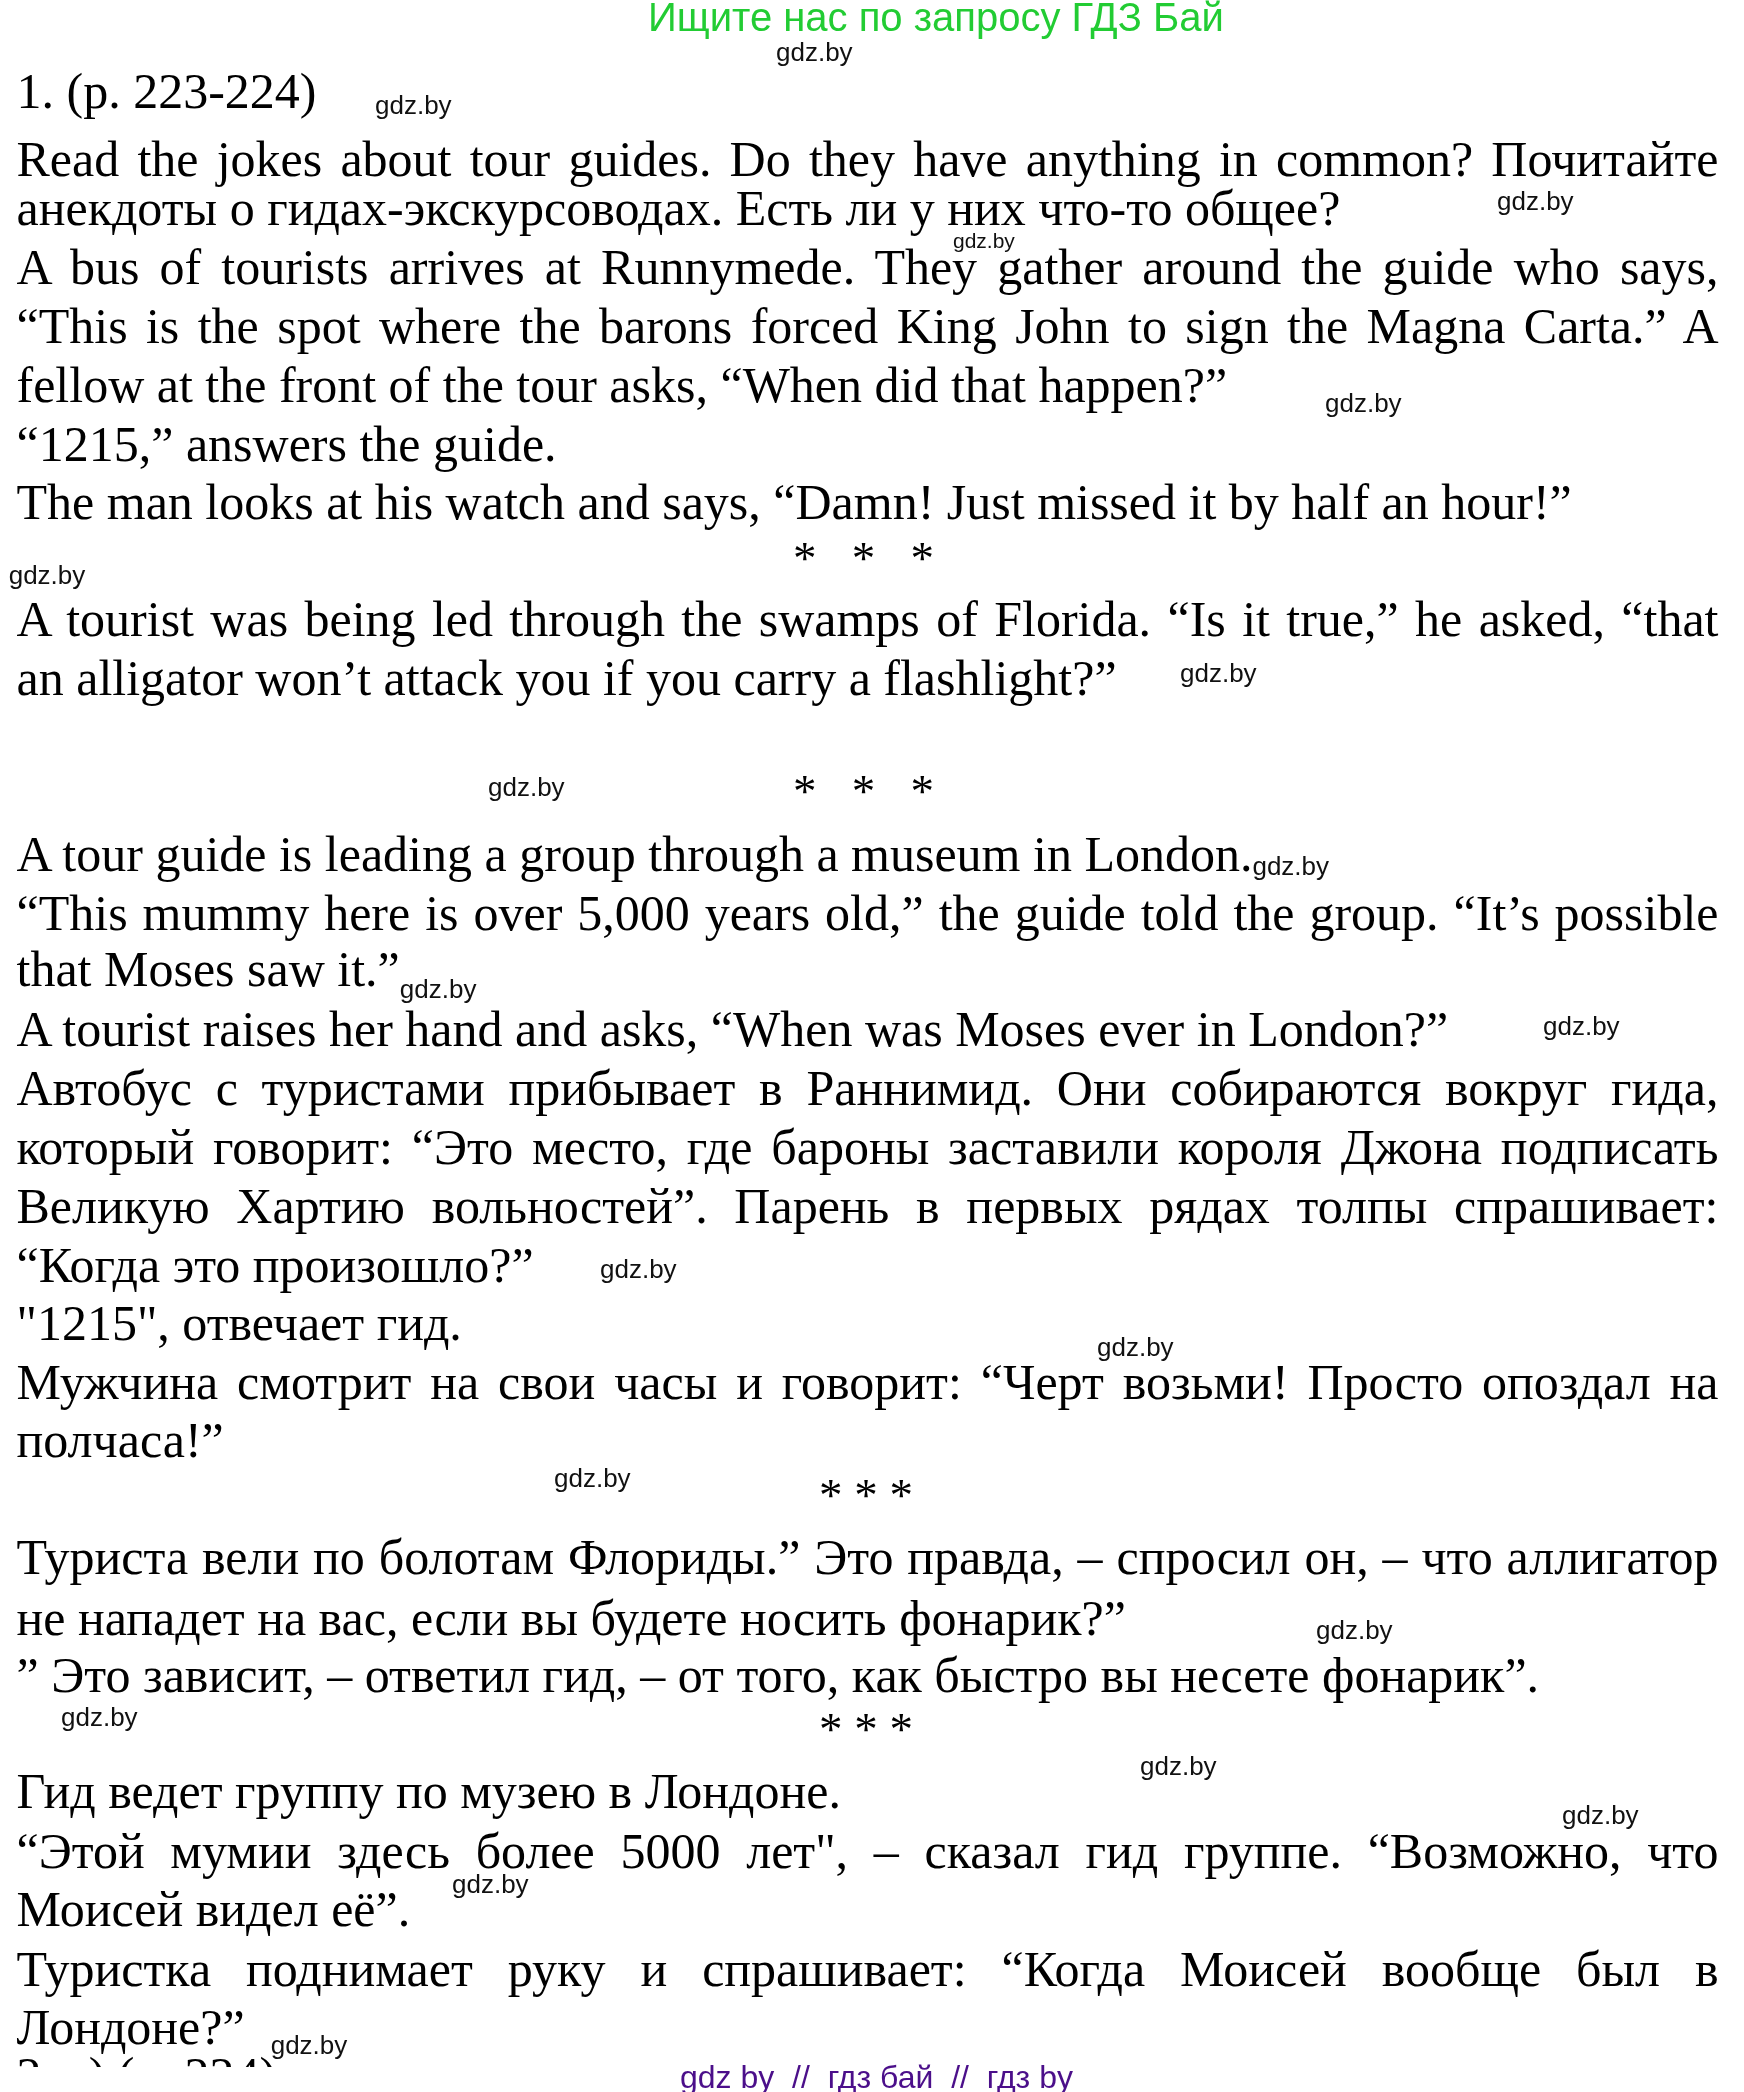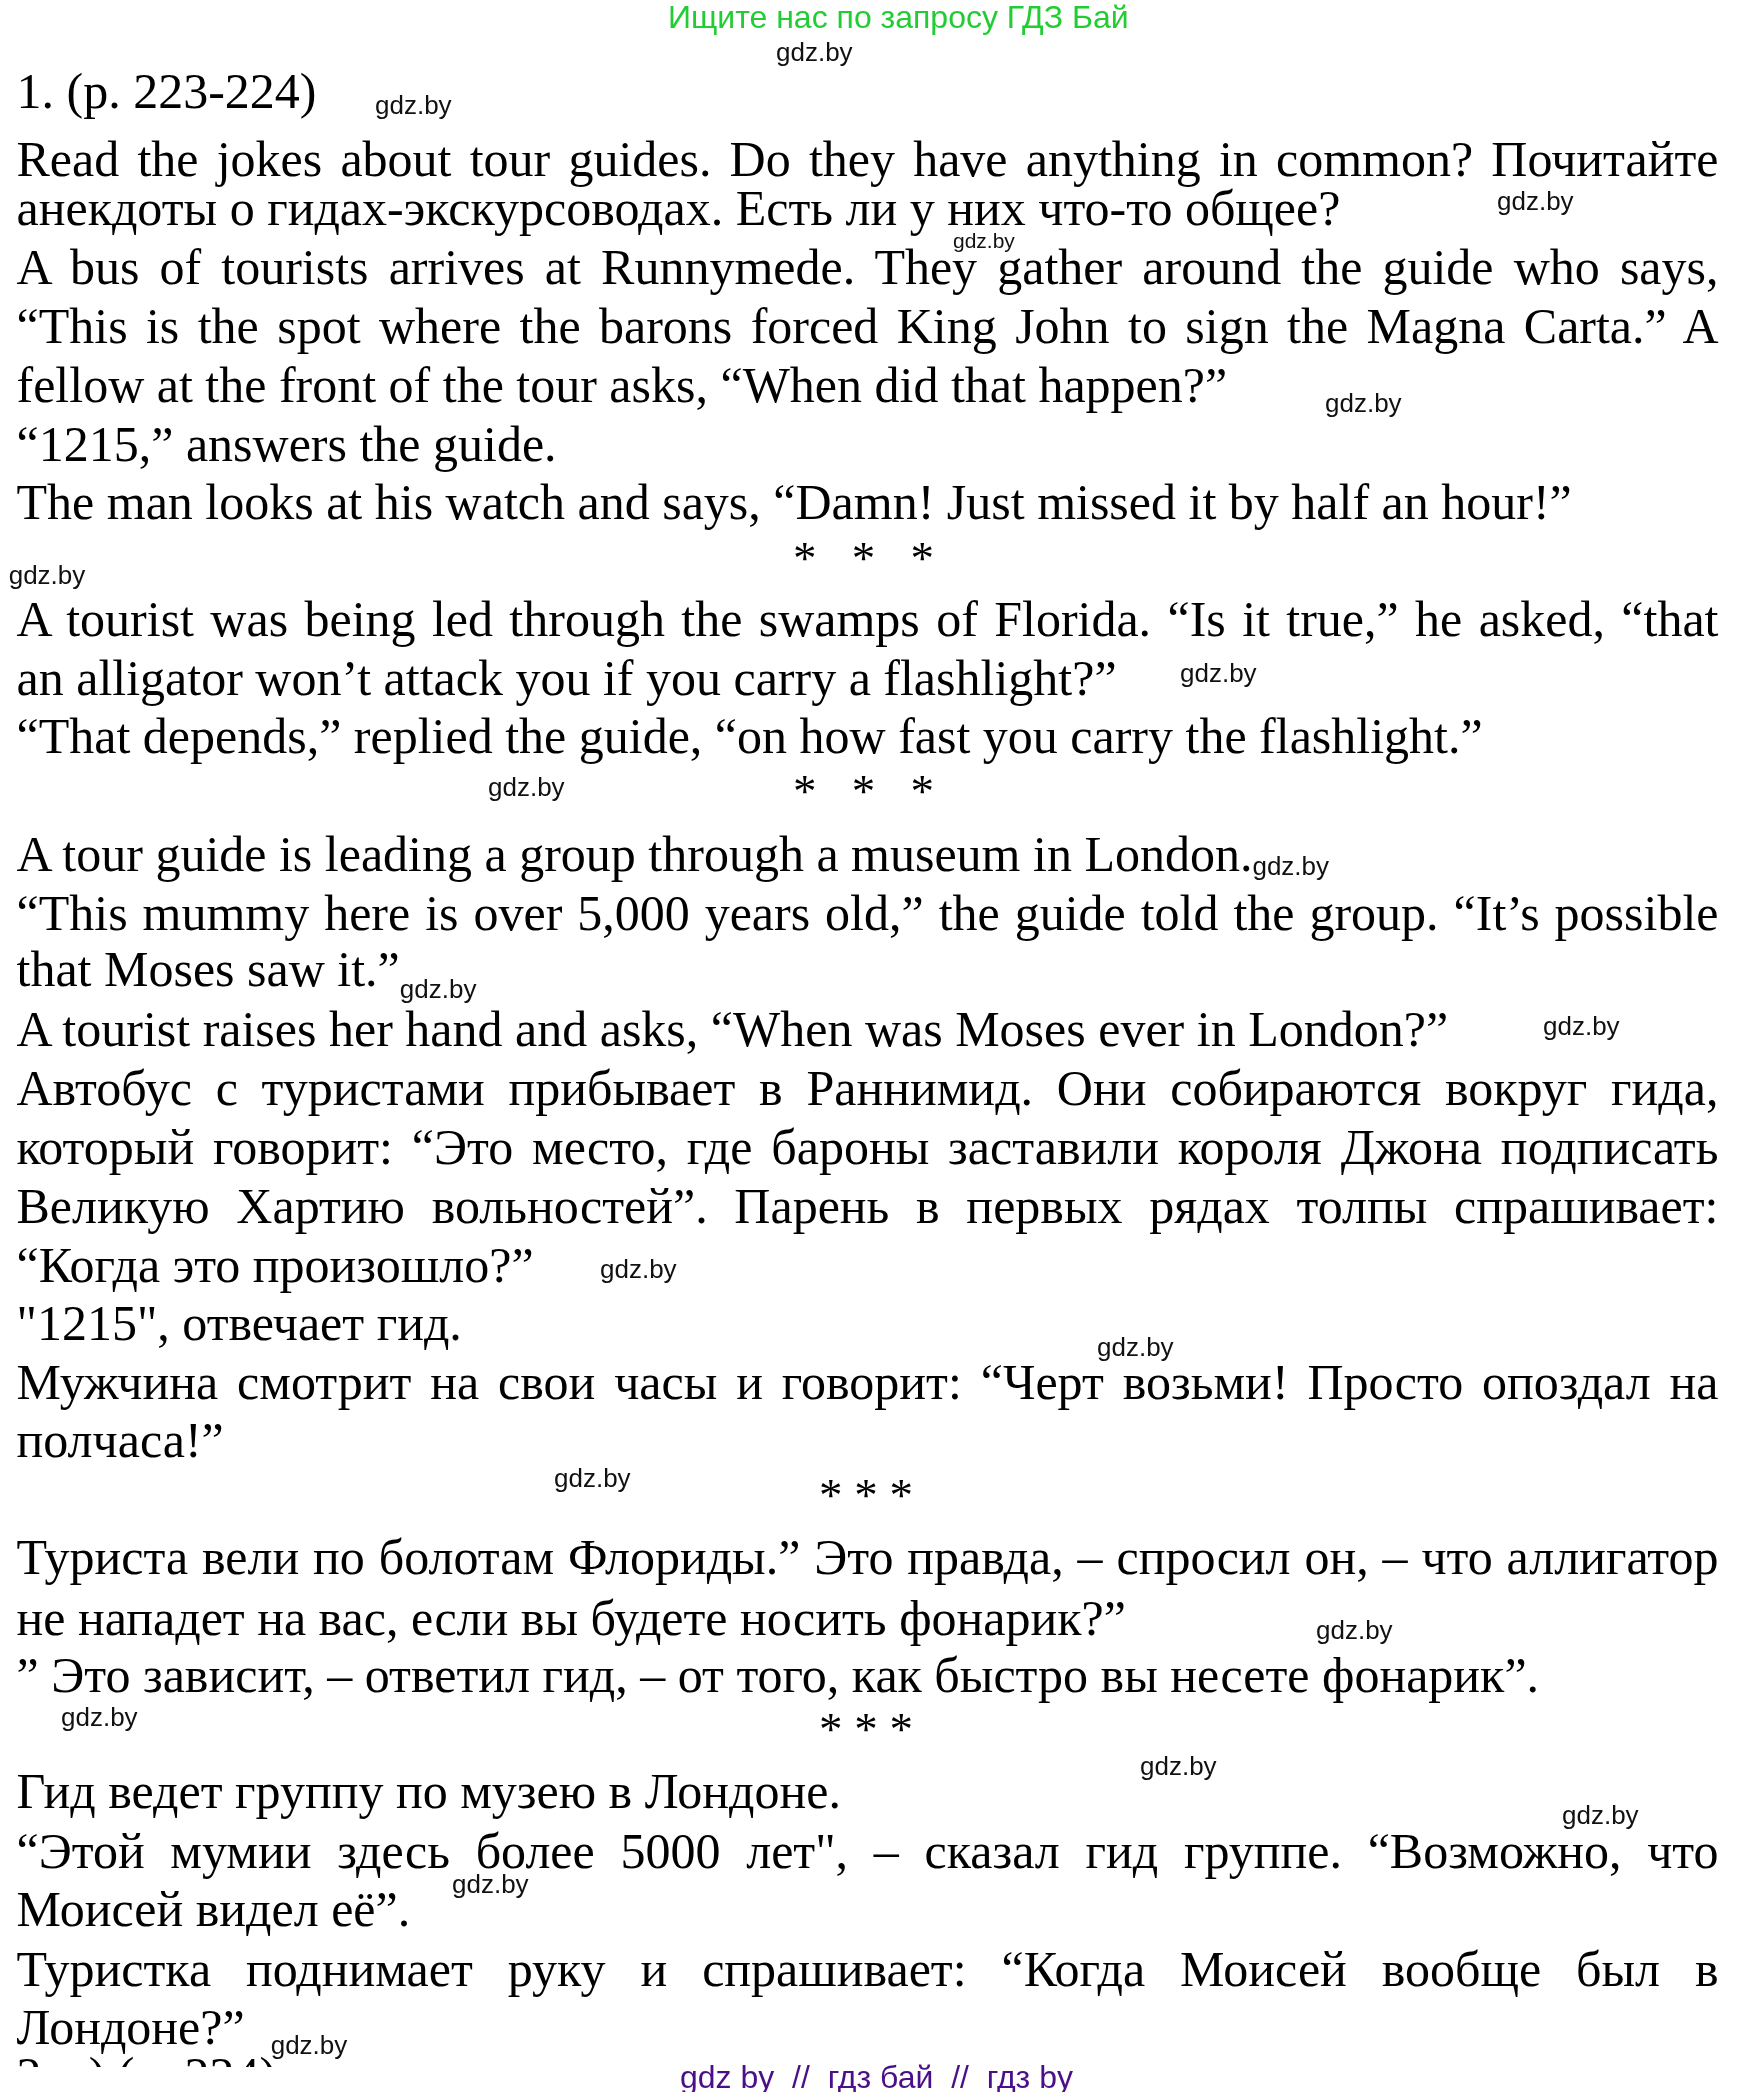--- a/index.html
+++ b/index.html
@@ -15,21 +15,21 @@
   .stars {
     position: absolute; font-family: "Liberation Serif", serif; font-size: 47px; line-height: 52px;
     color: #000; white-space: pre;
   }
   .wm {
     position: absolute; font-family: "Liberation Sans", "DejaVu Sans", sans-serif;
     font-size: 26px; line-height: 29.5px; color: #111; white-space: nowrap;
   }
   .top-banner {
     position: absolute; left: 648px; top: 0px; font-family: "Liberation Sans", sans-serif;
-    font-size: 32px; line-height: 35px; white-space: nowrap; margin-left: 20px;
+    font-size: 40px; line-height: 35px; white-space: nowrap;
   }
   .footer {
     position: absolute; left: 680px; top: 2063px; font-family: "Liberation Sans", sans-serif;
     font-size: 32px; line-height: 29.5px; white-space: pre;
   }
   .cutoff {
     position: absolute; left: 16.5px; top: 2053px; width: 348px; height: 14px; overflow: hidden;
     font-family: "Liberation Serif", serif; font-size: 50px; line-height: 58px; color: #000;
   }
   .cutoff span { position: relative; top: -7px; }
@@ -56,21 +56,20 @@
   <div class="wm" style="left:1325px;top:389px;">gdz.by</div>
   <div class="line" style="top:415px;">“1215,” answers the guide.</div>
   <div class="line" style="top:473px;">The man looks at his watch and says, “Damn! Just missed it by half an hour!”</div>
 
   <div class="stars" style="left:793px;top:532px;">*   *   *</div>
   <div class="wm" style="left:8.7px;top:561px;">gdz.by</div>
 
   <div class="line justify" style="top:590px;">A tourist was being led through the swamps of Florida. “Is it true,” he asked, “that</div>
   <div class="line" style="top:649px;">an alligator won’t attack you if you carry a flashlight?”</div>
   <div class="wm" style="left:1180px;top:659px;">gdz.by</div>
-  <div class="line" style="top:707px;">“That depends,” replied the guide, “on how fast you carry the flashlight.”</div>
 
   <div class="wm" style="left:488px;top:773px;">gdz.by</div>
   <div class="stars" style="left:793px;top:765px;">*   *   *</div>
 
   <div class="line" style="top:825px;">
     <span>A tour guide is leading a group through a museum in London.</span><span class="wm" style="position:relative;top:3.5px;">gdz.by</span>
   </div>
   <div class="line justify" style="top:884px;">“This mummy here is over 5,000 years old,” the guide told the group. “It’s possible</div>
   <div class="line" style="top:940px;">
     <span>that Moses saw it.”</span><span class="wm" style="position:relative;top:12px;">gdz.by</span>

